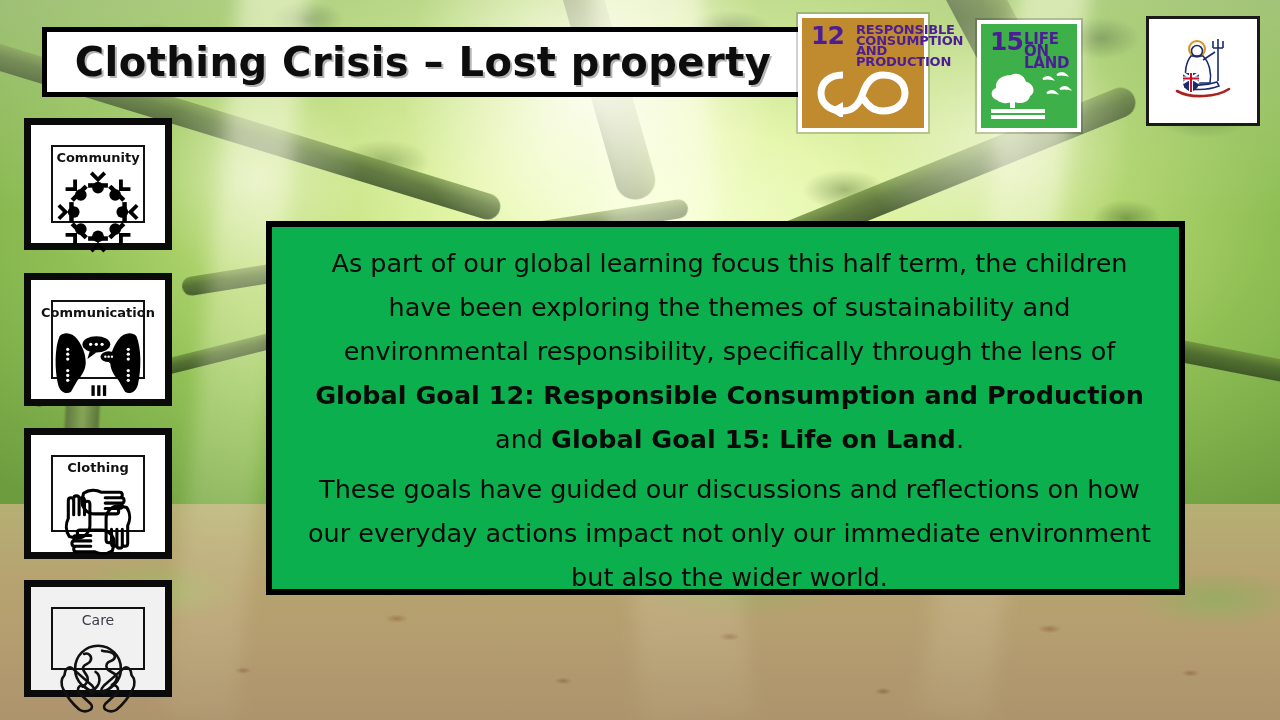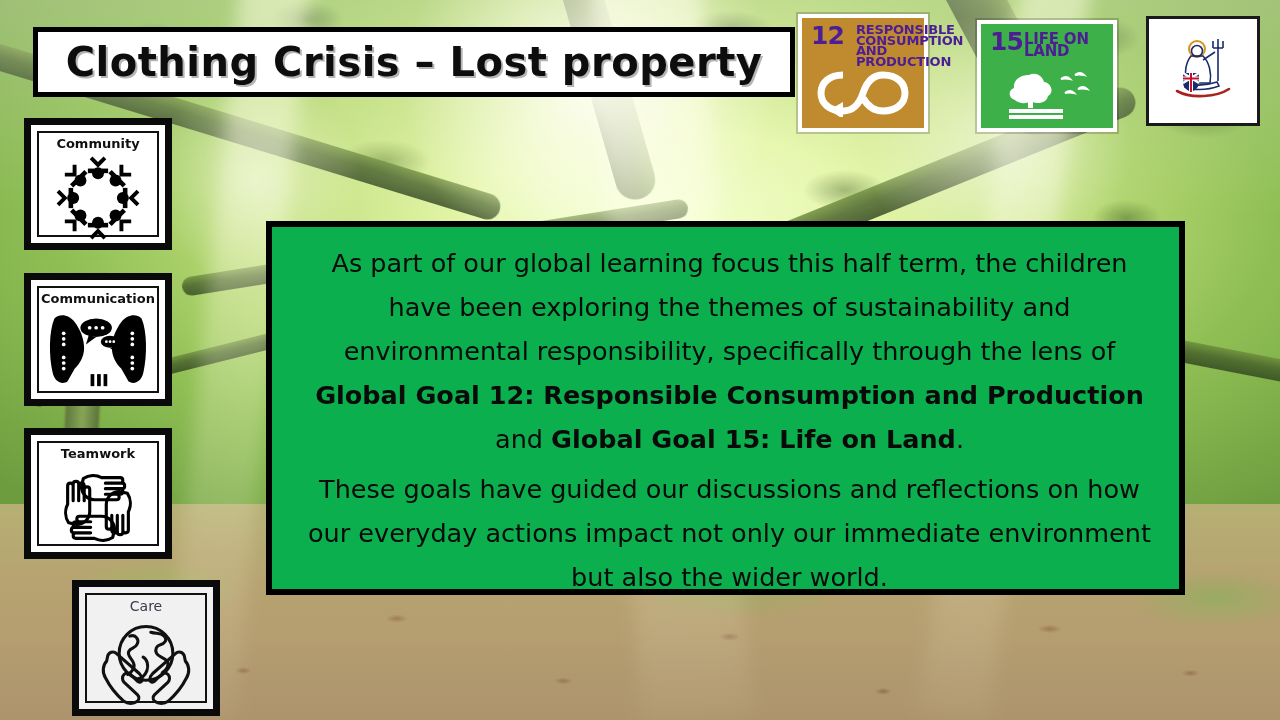--- a/index.html
+++ b/index.html
@@ -87,35 +87,35 @@
       radial-gradient(ellipse 17px 6px at 82% 30%, #8d6038 0%, rgba(141,96,56,0) 70%),
       radial-gradient(ellipse 13px 5px at 93% 64%, #7b5330 0%, rgba(123,83,48,0) 70%);
     opacity:.85;
   }
   .bg-haze {
     background:linear-gradient(180deg, rgba(255,255,235,.30) 0%, rgba(255,255,235,0) 30%, rgba(255,255,235,0) 70%, rgba(255,250,225,.22) 100%);
   }
 
   
   #title-banner {
-    position:absolute; left:33px; top:27px; width:762px; height:70px;
+    position:absolute; left:42px; top:27px; width:762px; height:70px;
     background:#ffffff; border:5px solid #000;
     display:flex; align-items:center; justify-content:center;
   }
   #title-text {
     font-family:"DejaVu Sans", sans-serif;
     font-weight:700; font-size:40px; letter-spacing:.5px; color:#0d0d0d;
     text-shadow:2px 2px 0 rgba(120,120,120,.55);
     white-space:nowrap;
   }
 
   
   .sdg-badge { position:absolute; border:4px solid #fff; box-shadow:0 0 0 2px rgba(0,0,0,.18); }
   #sdg-12 { left:798px; top:14px; width:130px; height:118px; background:#BF8B2E; }
-  #sdg-15 { left:977px; top:20px; width:140px; height:112px; background:#3EB049; }
+  #sdg-15 { left:977px; top:20px; width:104px; height:112px; background:#3EB049; }
   .sdg-inner { position:relative; width:100%; height:100%; padding:7px 8px; color:#4c1d95;border-radius:10px; }
   .sdg-num {
     position:absolute; left:9px; top:5px;
     font-weight:700; font-size:25px; line-height:1; letter-spacing:-1px;
   }
   .sdg-title {
     position:absolute; left:54px; top:7px; right:5px;
     font-weight:700; font-size:13px; line-height:10.5px; letter-spacing:-.2px;
     text-transform:uppercase;
   }
@@ -126,36 +126,36 @@
   #school-logo {
     position:absolute; left:1146px; top:16px; width:114px; height:110px;
     background:#fff; border:3px solid #1a1a1a; display:flex; align-items:center; justify-content:center;
   }
   #school-logo .disc { width:92px; height:92px; border-radius:50%; background:#fff; display:flex; align-items:center; justify-content:center; }
 
   
   .value-card {
     position:absolute; left:24px; width:148px;
     border:7px solid #0a0a0a; background:#ffffff;
-    padding:6px;
+    padding:20px;
   }
   .value-card .vc-inner {
     border:2px solid #111; background:#ffffff; height:100%;
     display:flex; flex-direction:column; align-items:center; padding-top:4px;
   }
   #card-care .vc-inner, #card-care { background:#f1f1f1; }
   .vc-label {
     font-weight:700; font-size:13px; color:#111; line-height:1.1; margin-bottom:1px;
   }
   #card-care .vc-label { font-weight:400; font-size:14px; color:#3b3b4a; }
   .vc-art { flex:1; display:flex; align-items:center; justify-content:center; width:100%; }
   #card-community     { top:118px; height:132px; }
   #card-communication { top:273px; height:133px; }
   #card-teamwork      { top:428px; height:131px; }
-  #card-care          { top:580px; height:136px;margin-left:48px; }
+  #card-care          { top:580px; height:117px; }
 
   
   #info-panel {
     position:absolute; left:266px; top:221px; width:919px; height:374px;
     background:#0BAF4D; border:6px solid #000;
     padding:14px 20px 8px 28px;
   }
   .info-par {
     font-family:"DejaVu Sans", sans-serif;
     font-size:25.5px; line-height:44px; color:#0a0a0a;
@@ -376,21 +376,21 @@
           <rect x="61" y="72" width="4" height="13"></rect>
         </g>
       </svg>
     </div>
   </div>
 </div>
 
 <div class="value-card" id="card-teamwork">
   <div class="vc-inner">
     <div class="vc-art" style="flex:0 0 auto;">
-      <div class="vc-label">Teamwork</div>
+      <div class="vc-label">Clothing</div>
     </div>
     <div class="vc-art">
       <svg width="102" height="92" viewBox="0 0 100 100">
         <g fill="none" stroke="#000" stroke-width="3.4" stroke-linejoin="round" stroke-linecap="round">
 
           <path d="M34 18 C40 14 48 14 54 17 L74 17 C78 17 78 23 74 23 L58 23 L76 23 C80 23 80 29 76 29 L58 29 L74 29 C78 29 78 35 74 35 L58 35 L70 35 C74 35 74 41 70 41 L46 41 C38 41 32 34 32 27 Z"></path>
 
           <path d="M82 34 C86 40 86 48 83 54 L83 74 C83 78 77 78 77 74 L77 58 L77 76 C77 80 71 80 71 76 L71 58 L71 74 C71 78 65 78 65 74 L65 58 L65 70 C65 74 59 74 59 70 L59 46 C59 38 66 32 73 32 Z"></path>
 
           <path d="M66 82 C60 86 52 86 46 83 L26 83 C22 83 22 77 26 77 L42 77 L24 77 C20 77 20 71 24 71 L42 71 L26 71 C22 71 22 65 26 65 L42 65 L30 65 C26 65 26 59 30 59 L54 59 C62 59 68 66 68 73 Z"></path>

